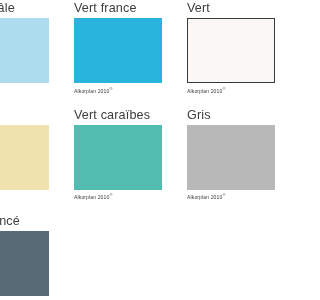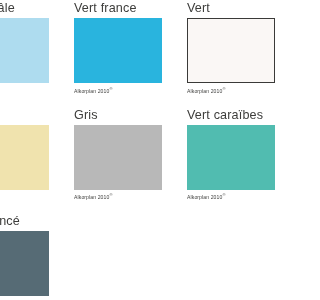--- a/index.html
+++ b/index.html
@@ -108,28 +108,28 @@
 
   <div class="swatch-row">
 
     <div class="swatch-cell">
       <div class="swatch-title"></div>
       <div class="swatch-chip" style="background:#f0e3ae"></div>
       <div class="swatch-caption"></div>
     </div>
 
     <div class="swatch-cell">
-      <div class="swatch-title">Gris</div>
-      <div class="swatch-chip" style="background:#b8b8b8"></div>
+      <div class="swatch-title">Vert caraïbes</div>
+      <div class="swatch-chip" style="background:#51bcb0"></div>
       <div class="swatch-caption"><span>Alkorplan 2010</span><span class="reg">®</span></div>
     </div>
 
     <div class="swatch-cell">
-      <div class="swatch-title">Vert caraïbes</div>
-      <div class="swatch-chip" style="background:#51bcb0"></div>
+      <div class="swatch-title">Gris</div>
+      <div class="swatch-chip" style="background:#b8b8b8"></div>
       <div class="swatch-caption"><span>Alkorplan 2010</span><span class="reg">®</span></div>
     </div>
 
   </div>
 
   <div class="row-gap"></div>
 
   <div class="swatch-row">
 
     <div class="swatch-cell">

